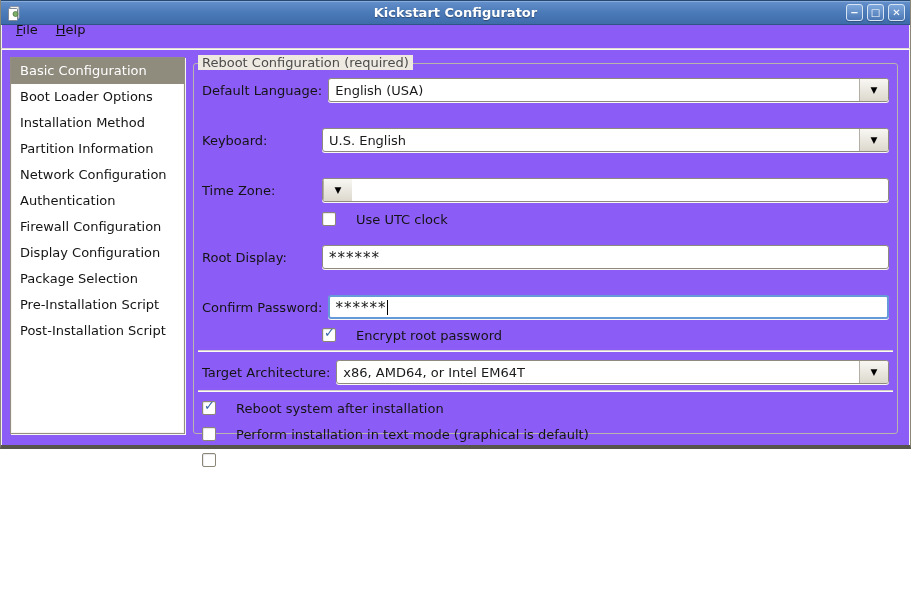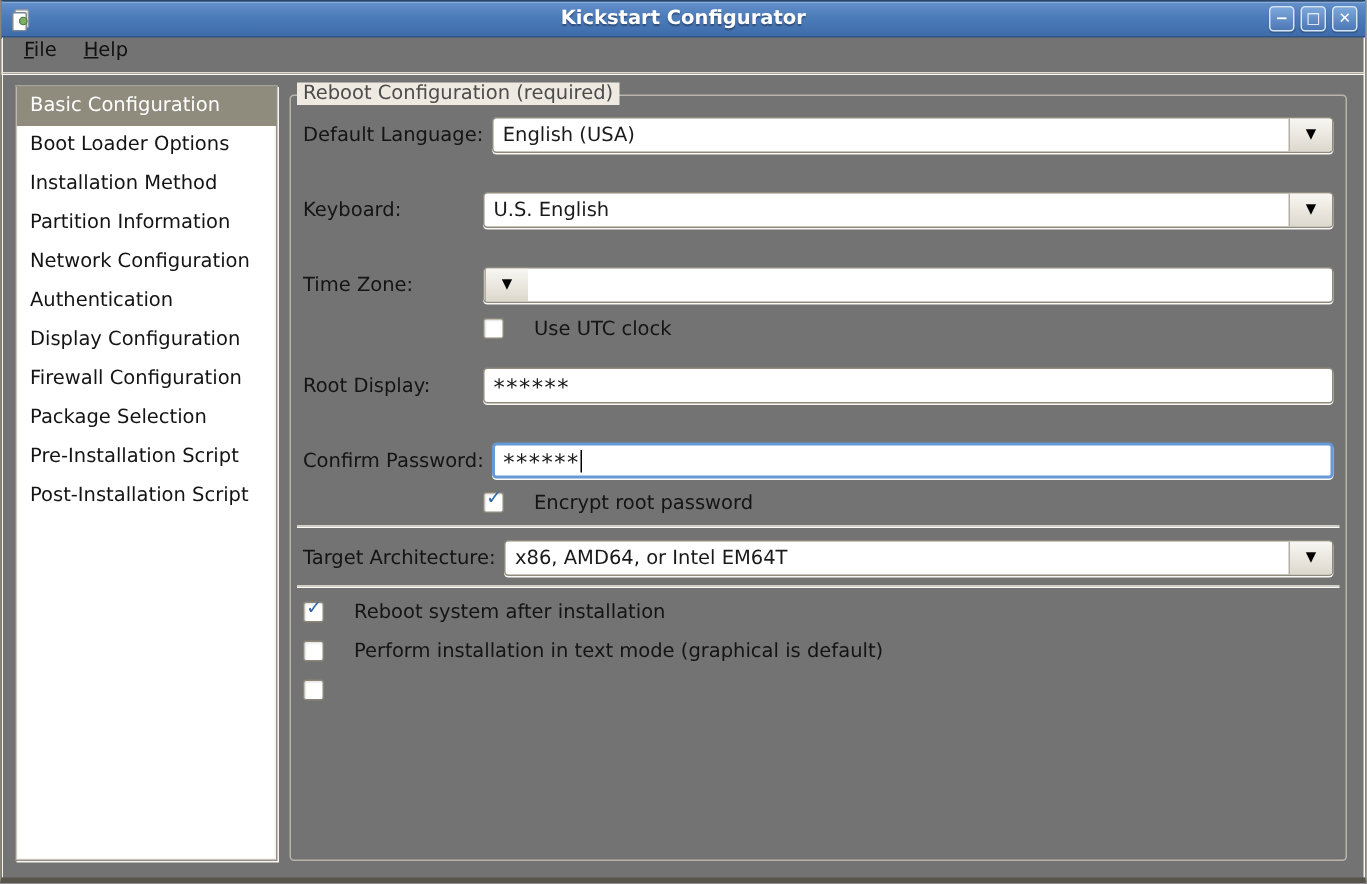--- a/index.html
+++ b/index.html
@@ -1,21 +1,21 @@
 <!DOCTYPE html>
 <html><head>
 <meta charset="utf-8">
 <style>
   * { margin:0; padding:0; box-sizing:border-box; }
   html,body { width:911px; height:589px; }
   body { font-family:"DejaVu Sans","Liberation Sans",sans-serif; font-size:13px; color:#1a1a1a; }
 
   .window {
-    width:911px; height:589px;
-    background:#737373;
+    width:911px; height:449px;
+    background:#8b5cf6;
     border-left:1px solid #8a8779; border-right:1px solid #8a8779;
     border-bottom:4px solid #57544c;
     display:flex; flex-direction:column;
     box-shadow: inset 1px 0 0 #f6f3ec, inset -1px 0 0 #f6f3ec;
   }
 
   
   .titlebar {
     height:25px; flex:0 0 25px;
     background:linear-gradient(to bottom,#6591cb 0%,#4d7cba 45%,#3e6cab 100%);
@@ -40,21 +40,21 @@
     background:linear-gradient(to bottom,#7ea8dc,#4b77b4);
     color:#fff; font-size:10px; font-weight:bold;
     display:flex; align-items:center; justify-content:center;
     line-height:1; cursor:default;
     box-shadow:0 1px 1px rgba(0,0,0,0.25);
   }
 
   
   .menubar {
     height:24px; flex:0 0 24px;
-    display:flex; align-items:flex-start;
+    display:flex; align-items:center;
     padding:1px 4px 16px 6px;
     border-bottom:1px solid #e0dcd2;
     box-shadow:0 1px 0 #fbfaf7;
   }
   .menu-item {
     display:flex; align-items:center;
     padding:0 9px; font-size:13px; color:#111;
   }
   .menu-item .key { text-decoration:underline; }
 
@@ -182,22 +182,22 @@
 
   <div class="body">
 
     <div class="sidebar">
       <div class="side-item selected">Basic Configuration</div>
       <div class="side-item">Boot Loader Options</div>
       <div class="side-item">Installation Method</div>
       <div class="side-item">Partition Information</div>
       <div class="side-item">Network Configuration</div>
       <div class="side-item">Authentication</div>
+      <div class="side-item">Firewall Configuration</div>
       <div class="side-item">Display Configuration</div>
-      <div class="side-item">Firewall Configuration</div>
       <div class="side-item">Package Selection</div>
       <div class="side-item">Pre-Installation Script</div>
       <div class="side-item">Post-Installation Script</div>
     </div>
 
     <div class="frame">
       <div class="frame-legend">Reboot Configuration (required)</div>
 
       <div class="row mb11">
         <div class="lbl">Default Language:</div>

